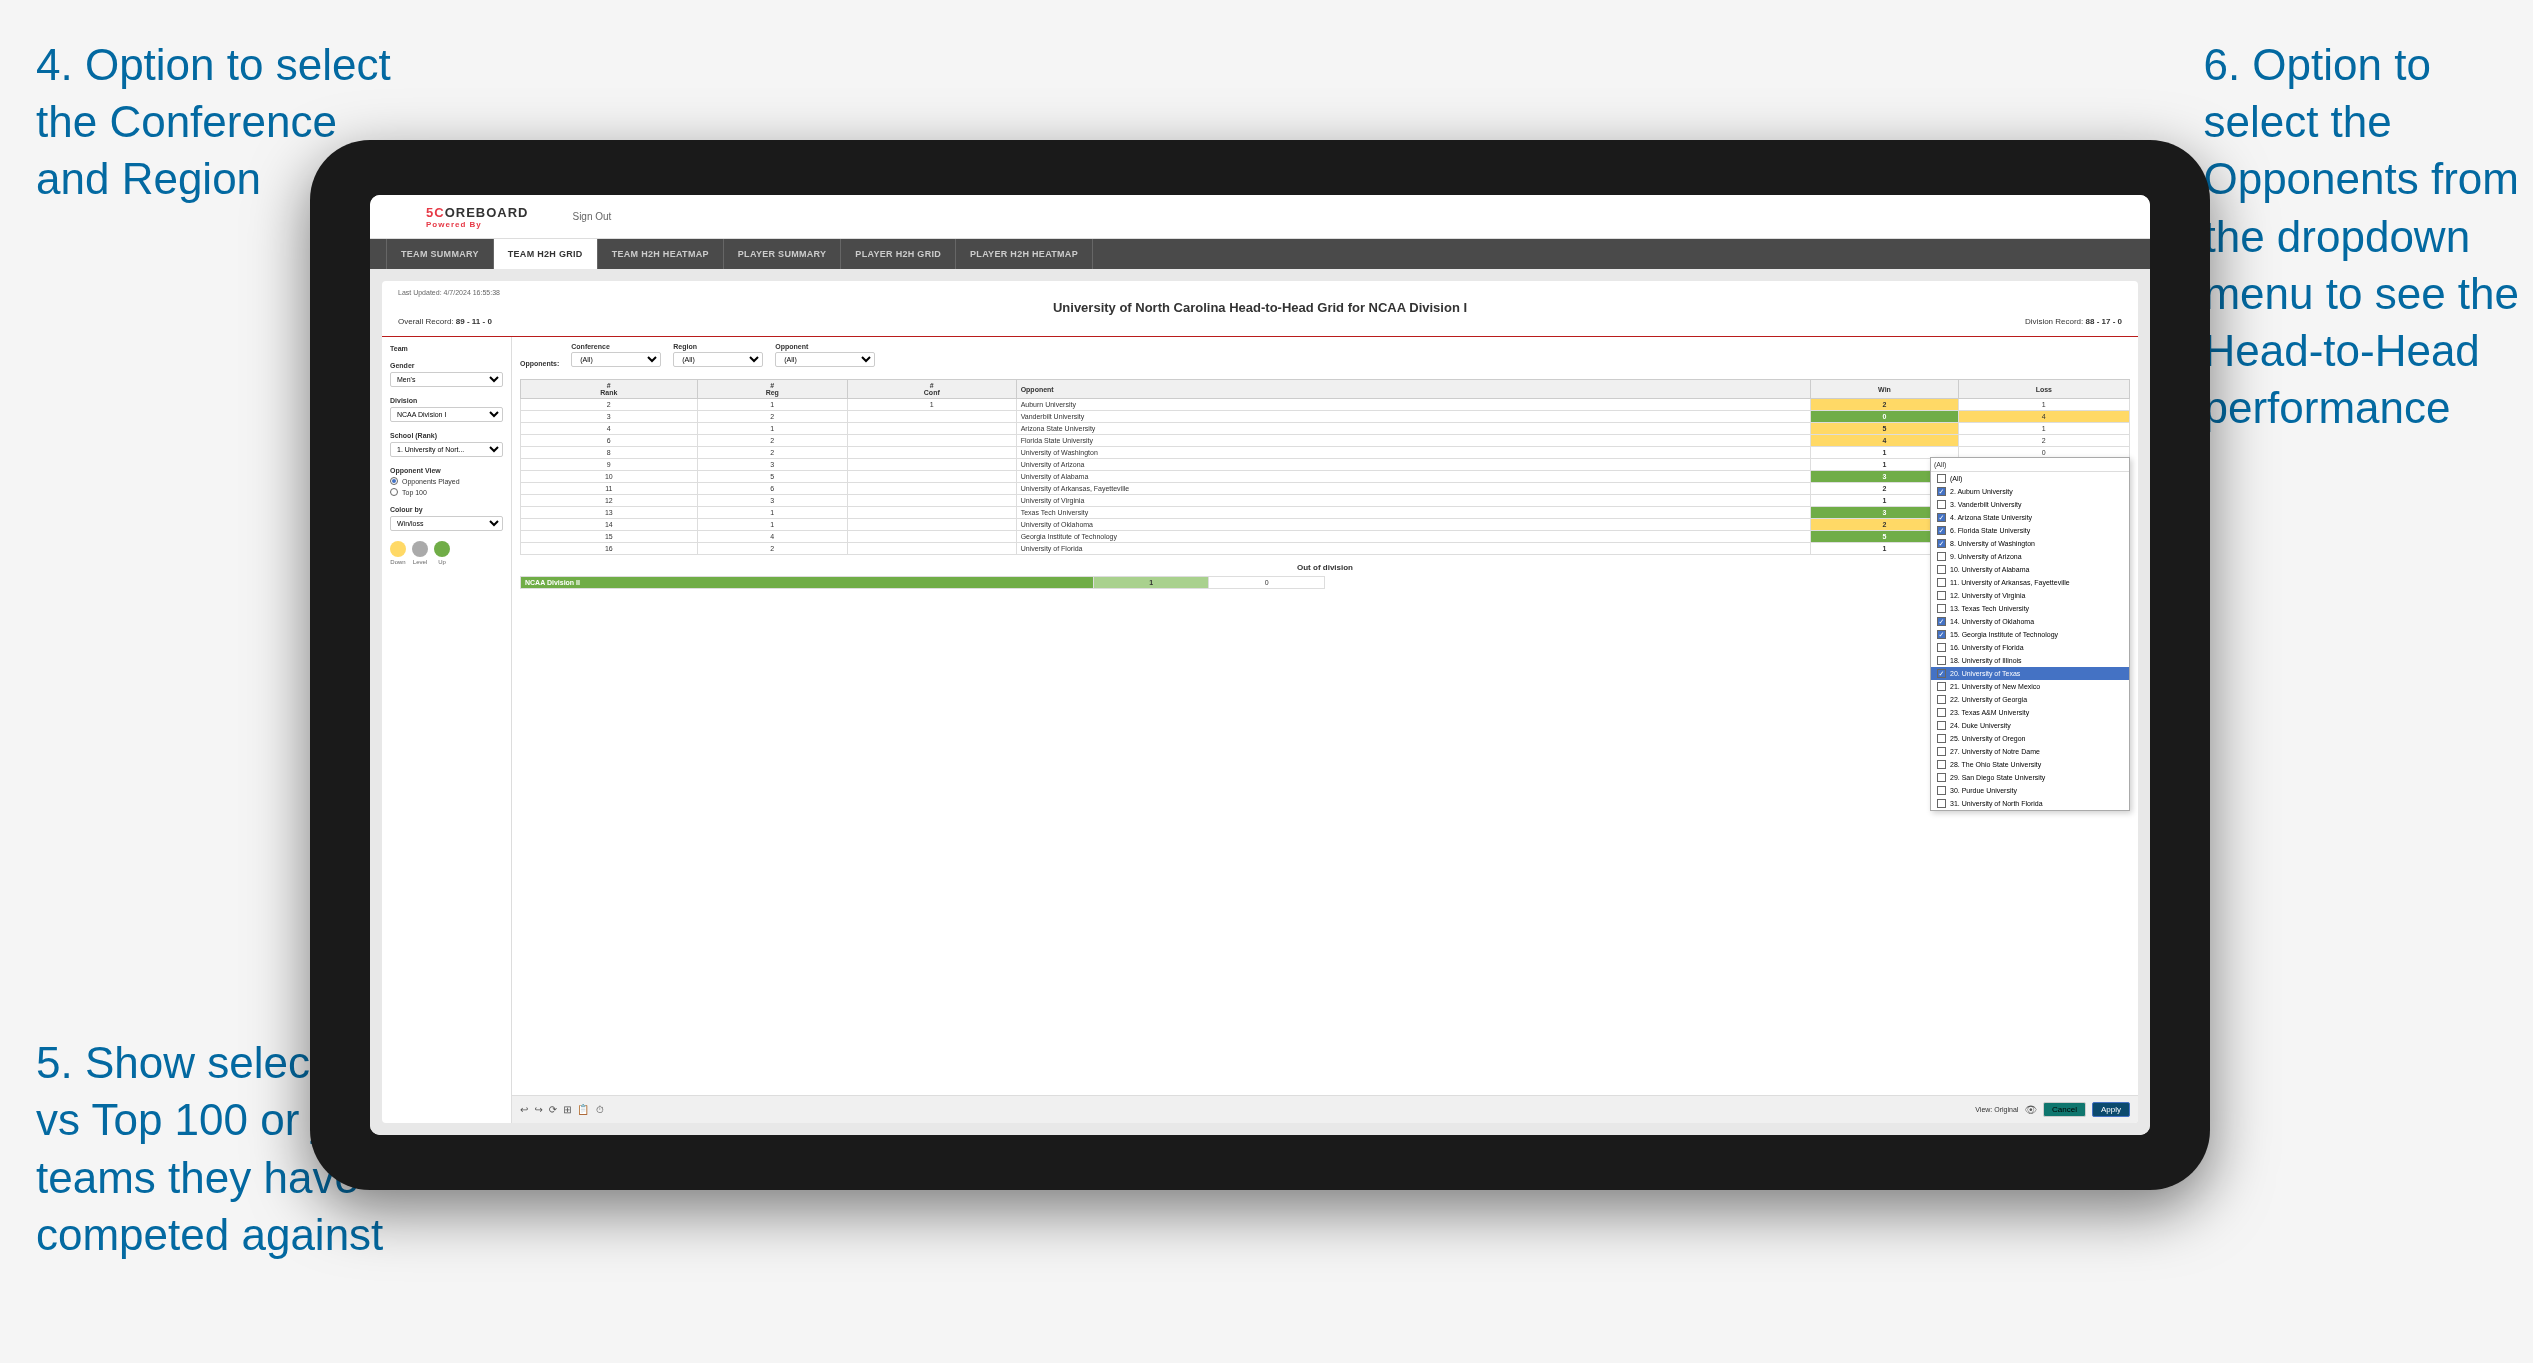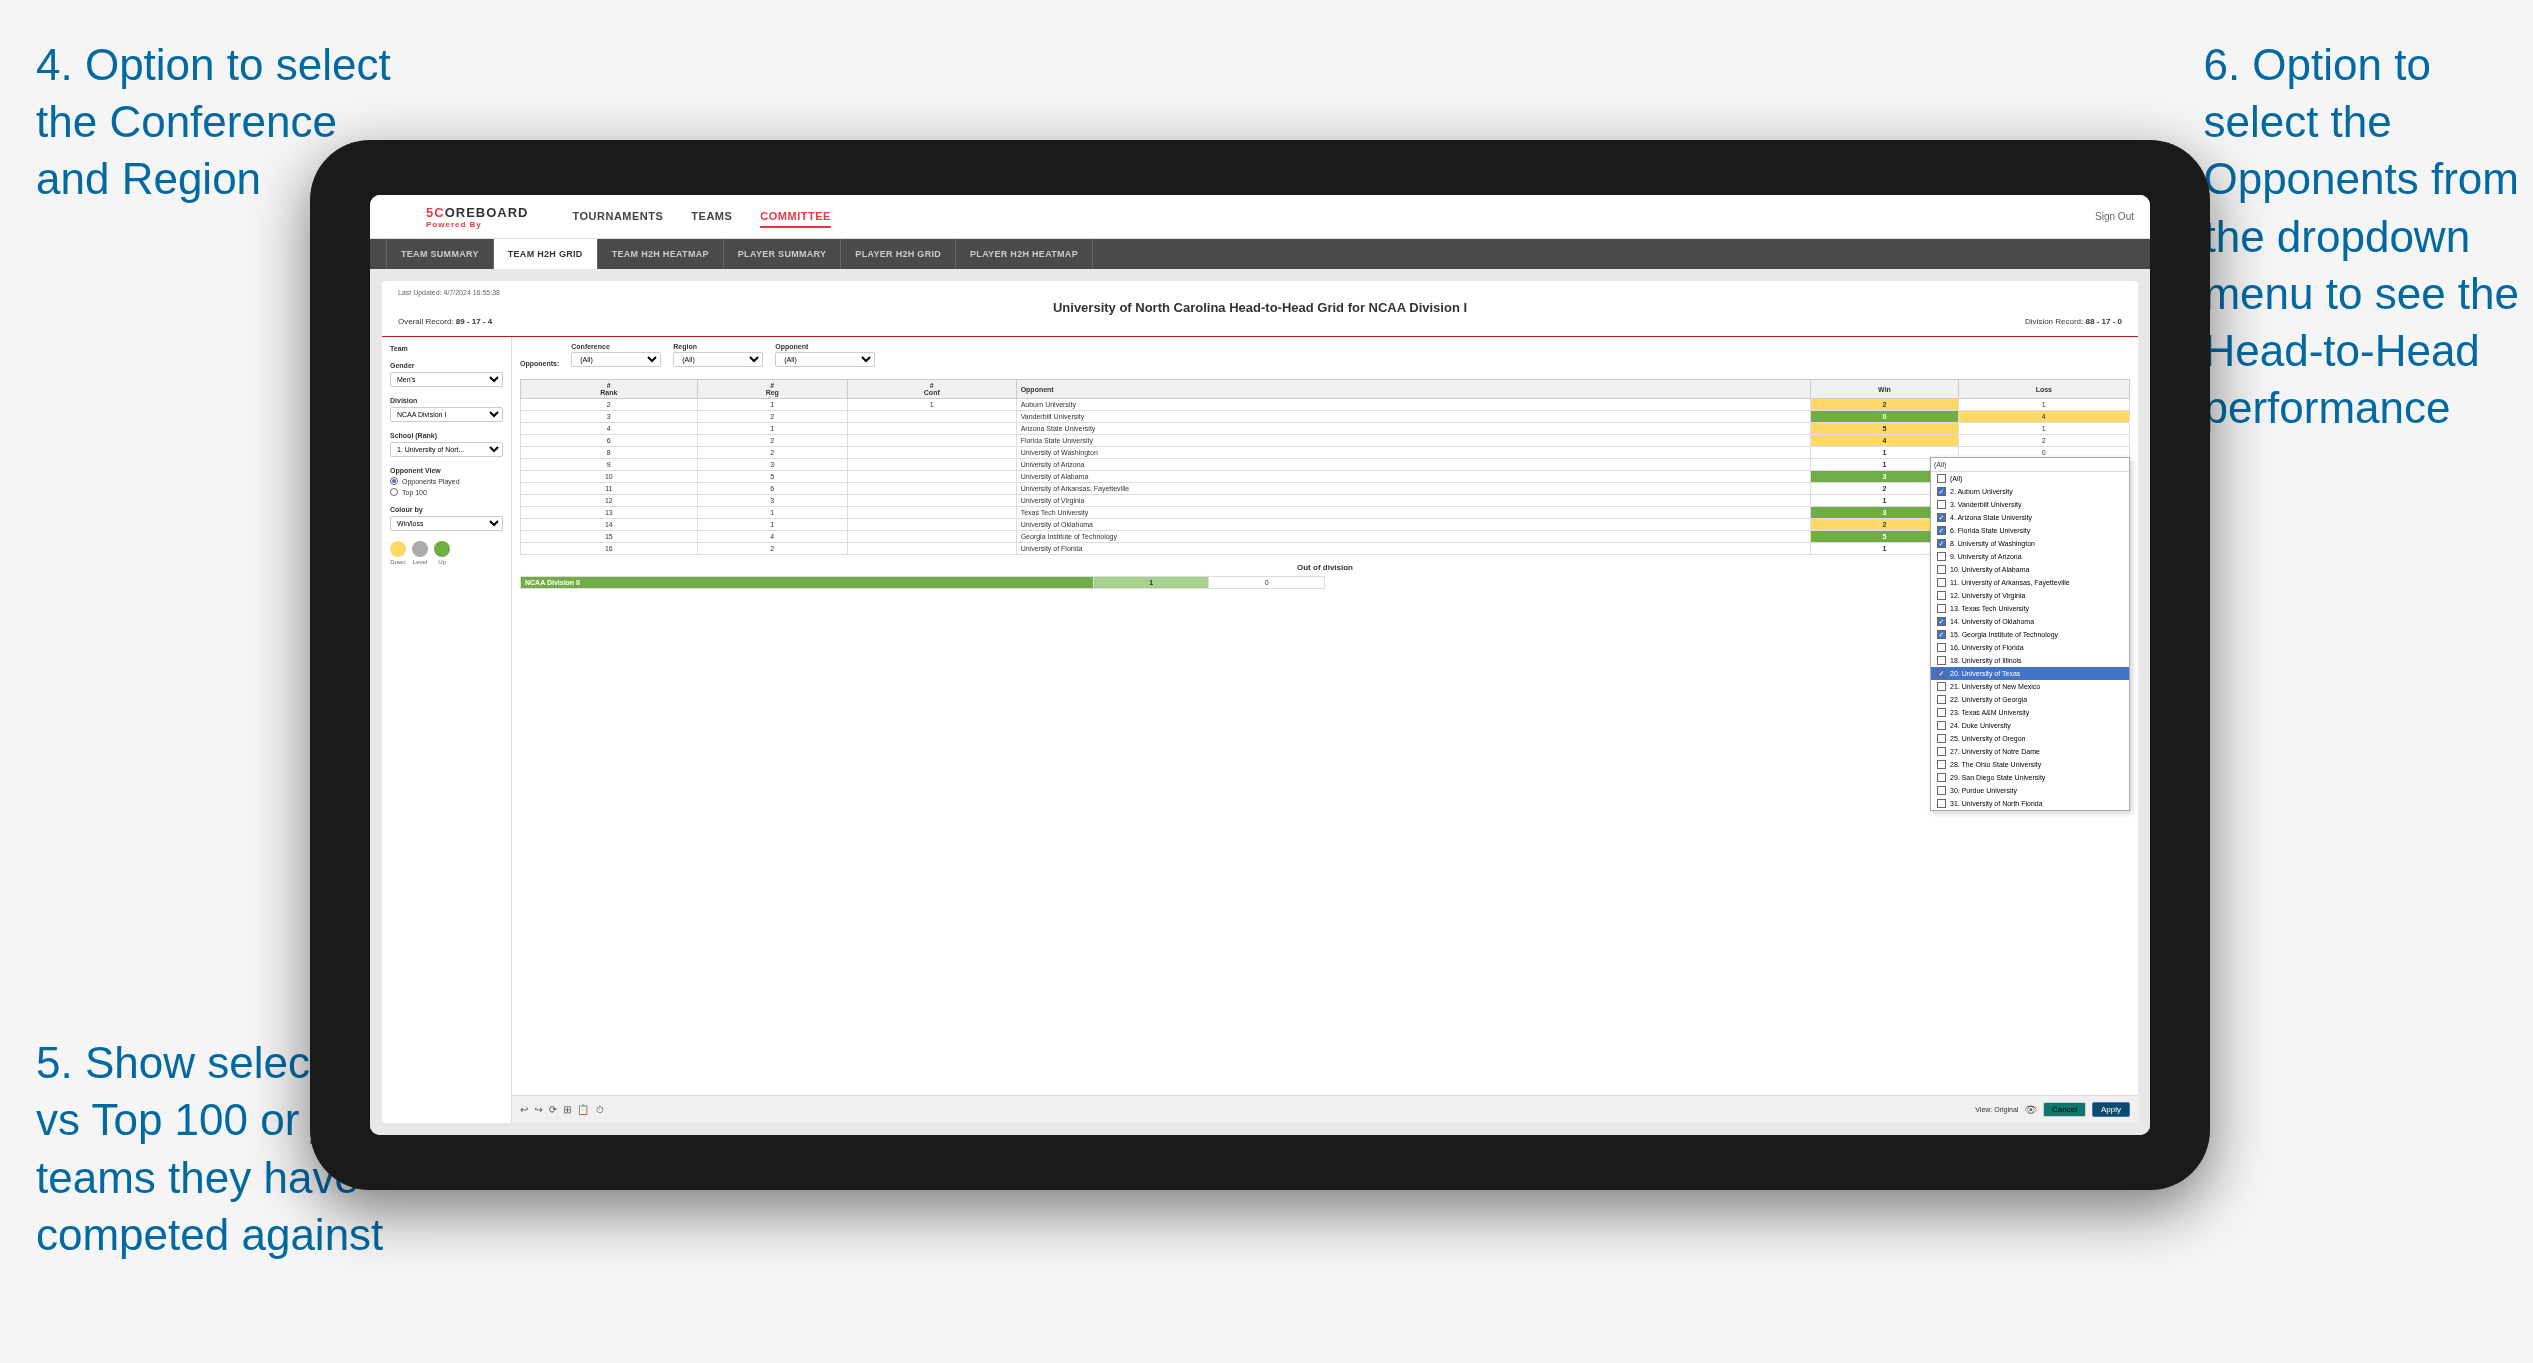--- a/index.html
+++ b/index.html
@@ -519,46 +519,41 @@
 <div class="tablet">
   <div class="tablet-screen">
 
     <div class="navbar">
       <div style="margin-right: 20px;">
         <div class="navbar-logo">
           <span>5</span><span style="color:#e63946">C</span>OREBOARD
           <span class="navbar-logo-sub">Powered By</span>
         </div>
       </div>
-      <div class="nav-items">
-        <div class="nav-item">TOURNAMENTS</div>
-        <div class="nav-item">TEAMS</div>
-        <div class="nav-item active">COMMITTEE</div>
-      </div>
       <div class="nav-right">Sign Out</div>
     </div>
 
     <div class="subtabs">
       <div class="subtab">TEAM SUMMARY</div>
       <div class="subtab active">TEAM H2H GRID</div>
       <div class="subtab">TEAM H2H HEATMAP</div>
       <div class="subtab">PLAYER SUMMARY</div>
       <div class="subtab">PLAYER H2H GRID</div>
       <div class="subtab">PLAYER H2H HEATMAP</div>
     </div>
 
     <div class="main-content">
       <div class="report-area">
 
         <div class="report-header">
           <div class="report-meta">Last Updated: 4/7/2024  16:55:38</div>
           <div class="report-title">University of North Carolina Head-to-Head Grid for NCAA Division I</div>
           <div class="report-records">
             <span>
-              <span>Overall Record:</span> <strong>89 - 17 - 4</strong>
+              <span>Overall Record:</span> <strong>89 - 11 - 0</strong>
             </span>
             <span>
               <span>Division Record:</span> <strong>88 - 17 - 0</strong>
             </span>
           </div>
         </div>
 
         <div class="report-body">
 
           <div class="sidebar">

